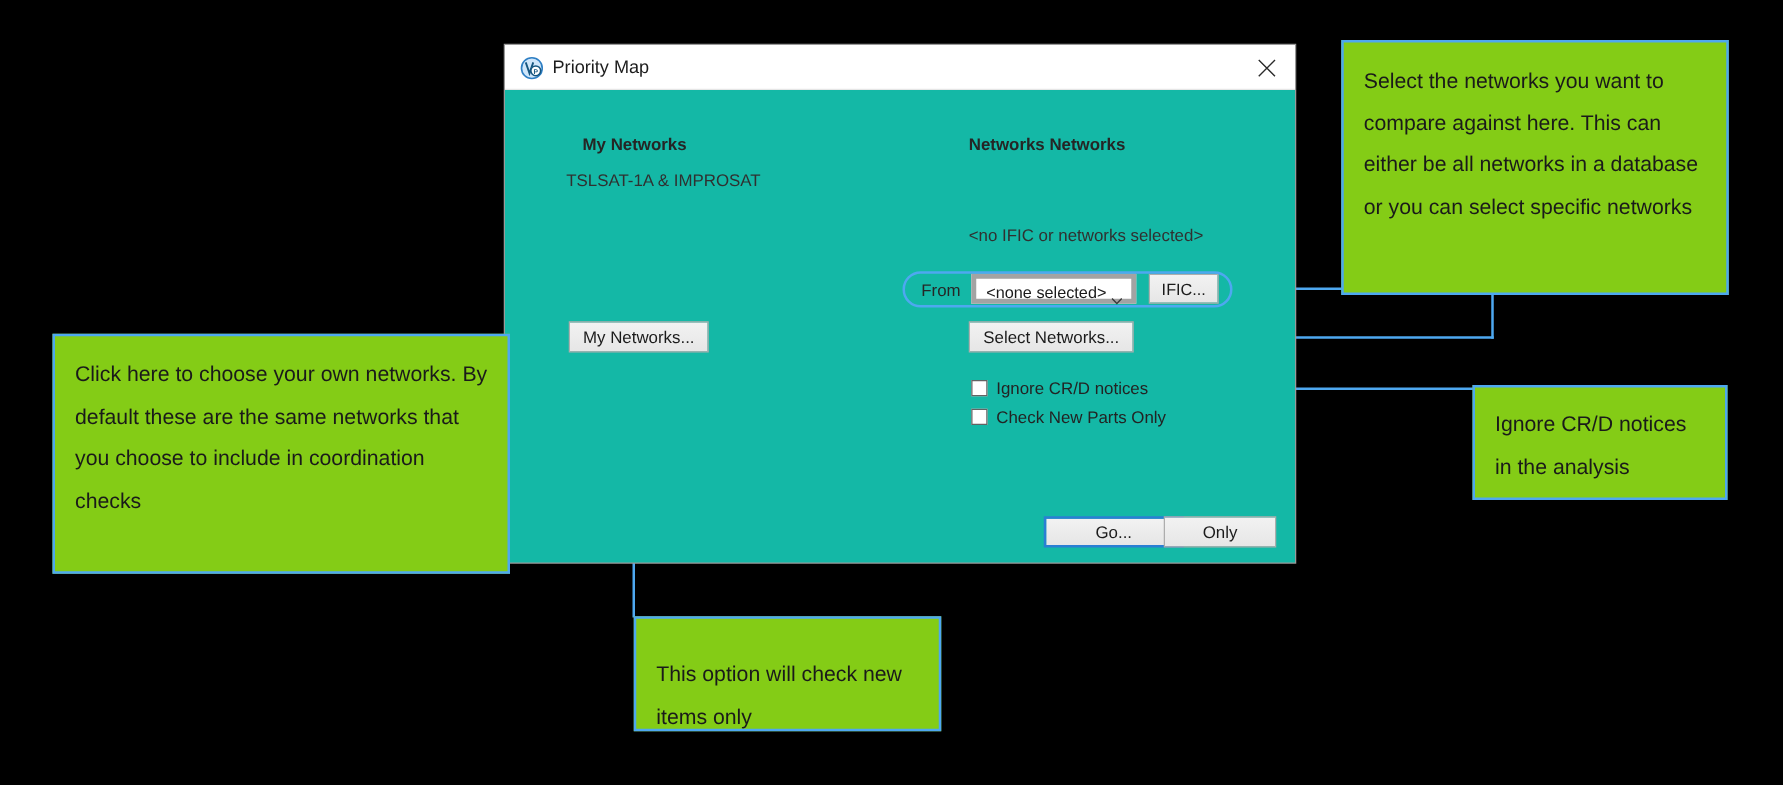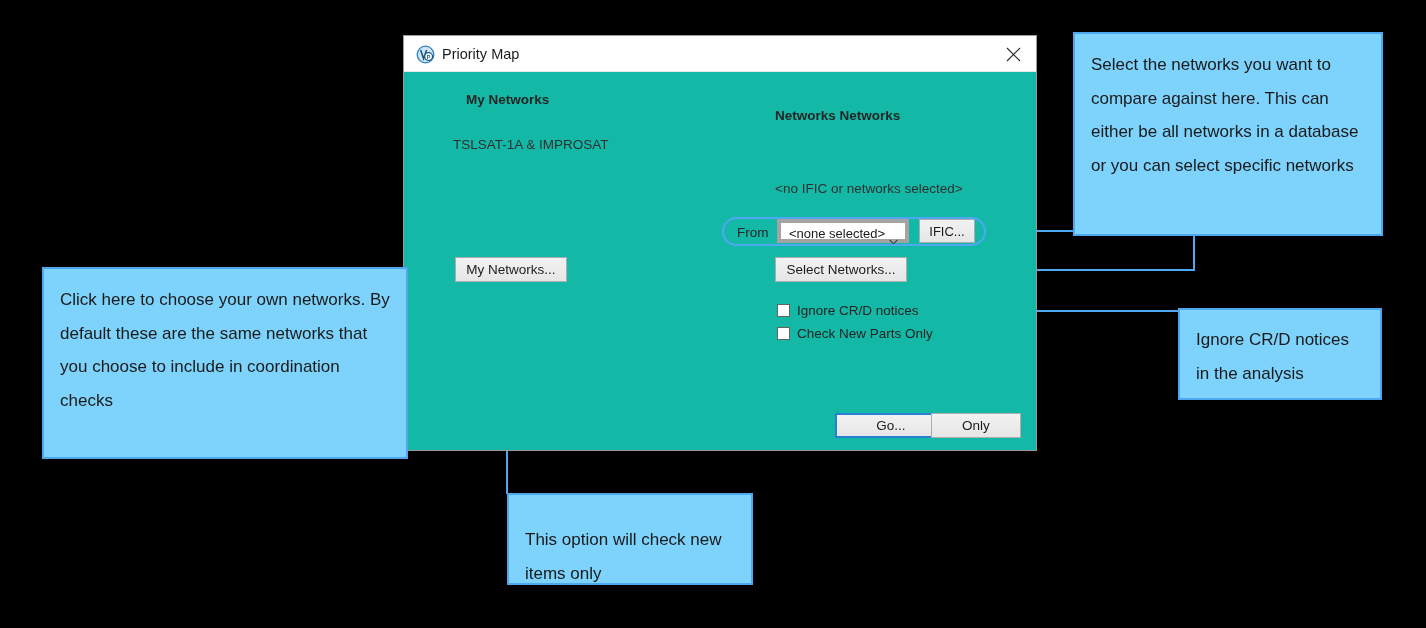--- a/index.html
+++ b/index.html
@@ -70,21 +70,21 @@
     font-weight: bold;
     color: #252525;
     white-space: nowrap;
   }
   .col-val {
     position: absolute;
     font-size: 13.5px;
     color: #303030;
     white-space: nowrap;
   }
-  #my-networks-head   { left: 49px;  top: 56px; padding-left: 13px; }
+  #my-networks-head   { left: 49px;  top: 72px; padding-left: 13px; }
   #my-networks-value  { left: 49px;  top: 101px; }
   #compare-head       { left: 371px; top: 72px; }
   #compare-value      { left: 371px; top: 101px; margin-top: 44px; }
 
   
   .btn {
     position: absolute;
     background: linear-gradient(#f2f2f2, #e6e6e6);
     border: 1px solid #adadad;
     box-sizing: border-box;
@@ -164,21 +164,21 @@
   .cb-label {
     font-size: 13.5px;
     color: #232323;
   }
   #cb-ignore { left: 373px; top: 267px; }
   #cb-newpar { left: 373px; top: 290px; }
 
   
   .callout {
     position: absolute;
-    background: #7dd3fc;
+    background: #84cc16;
     border: 2px solid #4ea8f0;
     box-sizing: border-box;
     color: #1a1a1a;
     font-size: 17px;
     line-height: 33.5px;
     padding: 14px 16px 0 16px;
   }
   #callout-compare   { left: 1073px; top: 32px;  width: 310px; height: 204px; }
   #callout-mynet     { left: 42px;   top: 267px; width: 366px; height: 192px; }
   #callout-ignore    { left: 1178px; top: 308px; width: 204px; height: 92px;  padding-top: 13px; }

